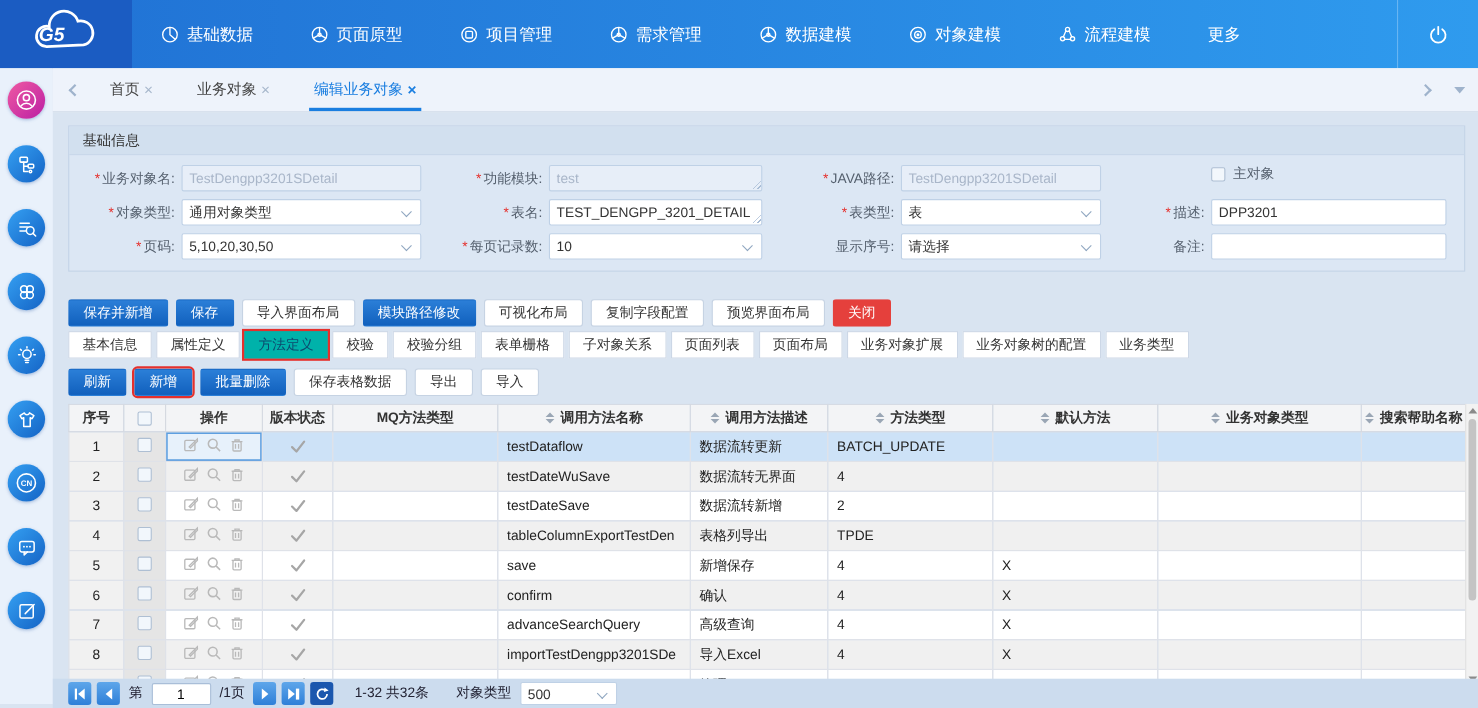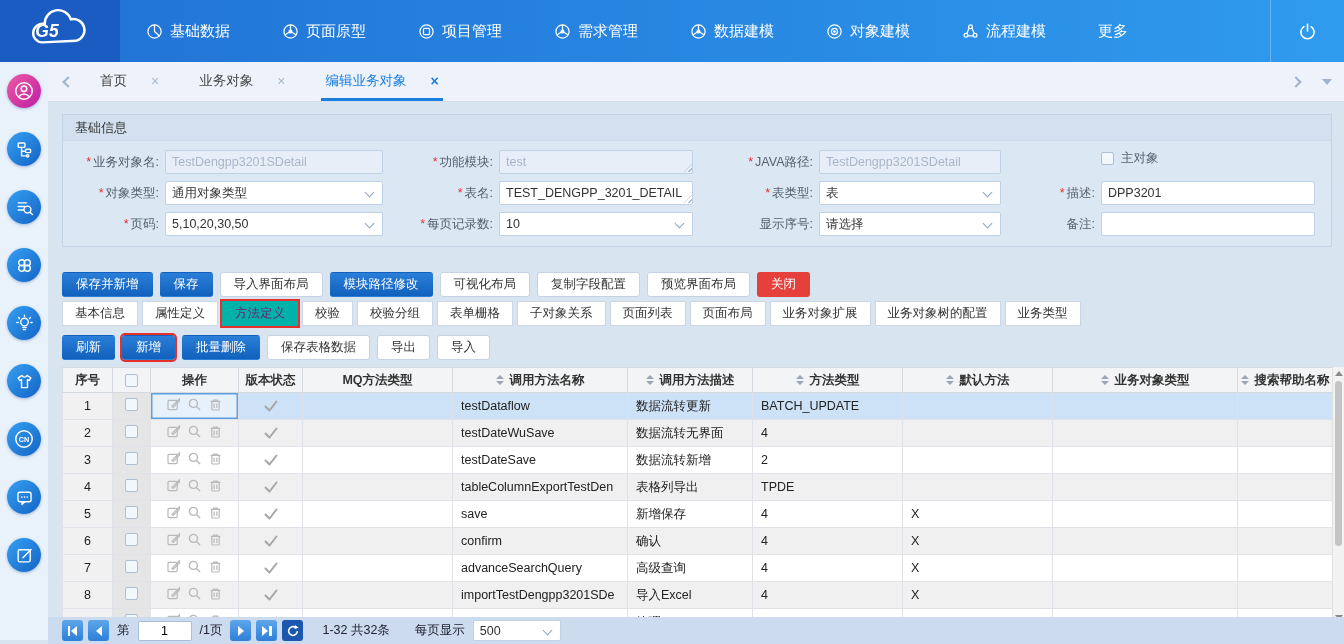--- a/index.html
+++ b/index.html
@@ -24,21 +24,21 @@
     justify-content:center; cursor:pointer; box-shadow:0 1px 3px rgba(30,80,160,.35); }
   .side-icon:first-child { margin-top:12px; background:linear-gradient(135deg,#ef5aa2,#bb1fa4); }
 
   .main { margin-left:48px; position:relative; height:582px; }
 
   
   .tabbar { height:40px; background:#eef3fb; border-bottom:1px solid #d5dfec;
     display:flex; align-items:stretch; padding:0 8px; position:relative; }
   .tb-chev { align-self:center; margin:0 8px; width:8px; height:8px; border-left:2px solid #9fb3cc;
     border-bottom:2px solid #9fb3cc; transform:rotate(45deg); cursor:pointer; }
-  .tab { display:flex; align-items:center; gap:24px; margin:0 16px; padding:2px 4px 0 4px;
+  .tab { display:flex; align-items:center; gap:4px; margin:0 16px; padding:2px 4px 0 4px;
     font-size:13.5px; color:#444; border-bottom:3px solid transparent; cursor:pointer; }
   .tab .tab-close { color:#a8b8cc; font-size:14px; }
   .tab.active { color:#1a7ee0; border-bottom-color:#1a7ee0; }
   .tab.active .tab-close { color:#1a7ee0; font-weight:bold; }
   .tb-right { position:absolute; right:12px; top:0; height:100%; display:flex; align-items:center; gap:22px; }
   .tb-chevR { width:8px; height:8px; border-right:2px solid #9fb3cc; border-top:2px solid #9fb3cc;
     transform:rotate(45deg); cursor:pointer; }
   .tb-caret { width:0; height:0; border-left:5px solid transparent; border-right:5px solid transparent;
     border-top:6px solid #9fb3cc; cursor:pointer; }
 
@@ -71,21 +71,21 @@
   .btn { height:25px; padding:0 13px; font-size:12.5px; border-radius:3px; border:1px solid transparent;
     display:flex; align-items:center; cursor:pointer; white-space:nowrap; }
   .btn.primary { background:linear-gradient(#2b7fd8,#1160bd); color:#fff; }
   .btn.default { background:#fff; border-color:#c6d3e3; color:#333; }
   .btn.danger { background:#e5403c; color:#fff; }
   .btn.hl { outline:2px solid #e5302c; outline-offset:0; }
 
   .dtabs { display:flex; margin:4px 0 0 14px; }
   .dtab { height:25px; padding:0 12px; margin-right:4px; background:#fff; border:1px solid #ccd7e6;
     font-size:12.5px; color:#333; display:flex; align-items:center; cursor:pointer; white-space:nowrap; }
-  .dtab.active { background:#00b2aa; border-color:#00b2aa; color:#701a75; outline:2px solid #e5302c; }
+  .dtab.active { background:#00b2aa; border-color:#00b2aa; color:#0c4a6e; outline:2px solid #e5302c; }
 
   .toolbar { margin-top:9px; }
 
   
   .tablewrap { position:relative; margin:7px 0 0 14px; width:1282px; height:257px; overflow:hidden; }
   table.grid { border-collapse:collapse; table-layout:fixed; width:1270px; font-size:12.5px; }
   table.grid th { background:#f3f4f6; border:1px solid #d5d9e0; height:25px; padding:0 4px;
     font-weight:bold; color:#333; overflow:hidden; white-space:nowrap; }
   table.grid td { border:1px solid #dfe2e8; height:27px; padding:0 8px; color:#222;
     overflow:hidden; white-space:nowrap; background:#fff; }
@@ -913,18 +913,18 @@
     </div>
   <div class="pg refresh">
     <span class="pgico" id="refresh-icon">
         <svg width="14" height="14" viewBox="0 0 16 16" fill="none" stroke="#fff" stroke-width="1.8">
           <path d="M13 8A5 5 0 1 1 11.2 4.2"></path>
           <polygon points="10.3,1.2 14.6,4.2 9.8,5.8" fill="#fff" stroke="none"></polygon>
         </svg>
       </span>
   </div>
   <span class="pgrange">1-32 共32条</span>
-  <span class="pglab perpage">每页显示</span>
+  <span class="pglab perpage">对象类型</span>
   <div class="selbox pp">
     <span>500</span>
     <span class="chev" style="top:6px"></span>
   </div>
 </div>
 
 </body></html>

